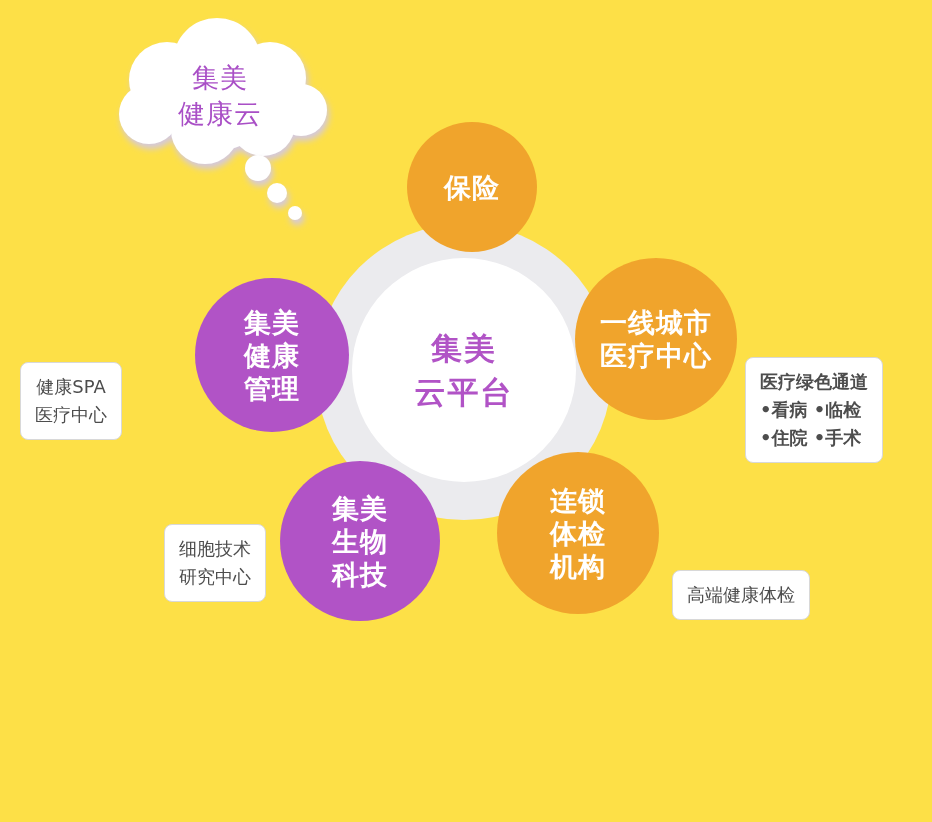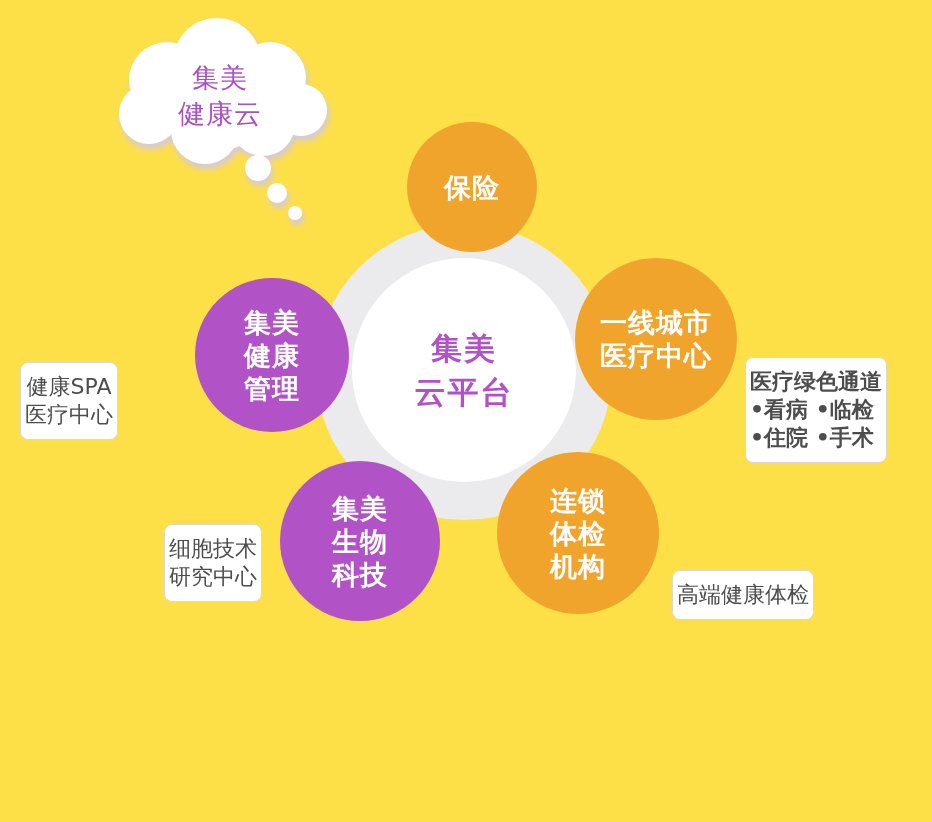--- a/index.html
+++ b/index.html
@@ -46,22 +46,22 @@
   .purple { background:#B153C6; }
   .n-insurance { left:407px; top:122px; width:130px; height:130px; }
   .n-hospital  { left:575px; top:258px; width:162px; height:162px; }
   .n-mgmt      { left:195px; top:278px; width:154px; height:154px; }
   .n-biotech   { left:280px; top:461px; width:160px; height:160px; }
   .n-checkup   { left:497px; top:452px; width:162px; height:162px; }
 
   
   .callout {
     position:absolute; background:#fff; border:1px solid #D8D8D8;
-    border-radius:8px; color:#4D4D4D; font-size:22px; line-height:28px;
-    padding:10px 4px; text-align:center;
+    border-radius:8px; color:#4D4D4D; font-size:18px; line-height:28px;
+    padding:10px 14px; text-align:center;
   }
   .c-spa     { left:20px;  top:362px; }
   .c-green   { left:745px; top:357px; text-align:left;font-weight:bold; }
   .c-cell    { left:116px; top:524px;margin-left:48px; }
   .c-premium { left:672px; top:570px; }
 
   
   .banner { position:absolute; left:60px; top:684px; width:812px; height:120px; }
   .banner-rim {
     position:absolute; left:0; top:14px; width:812px; height:104px;

